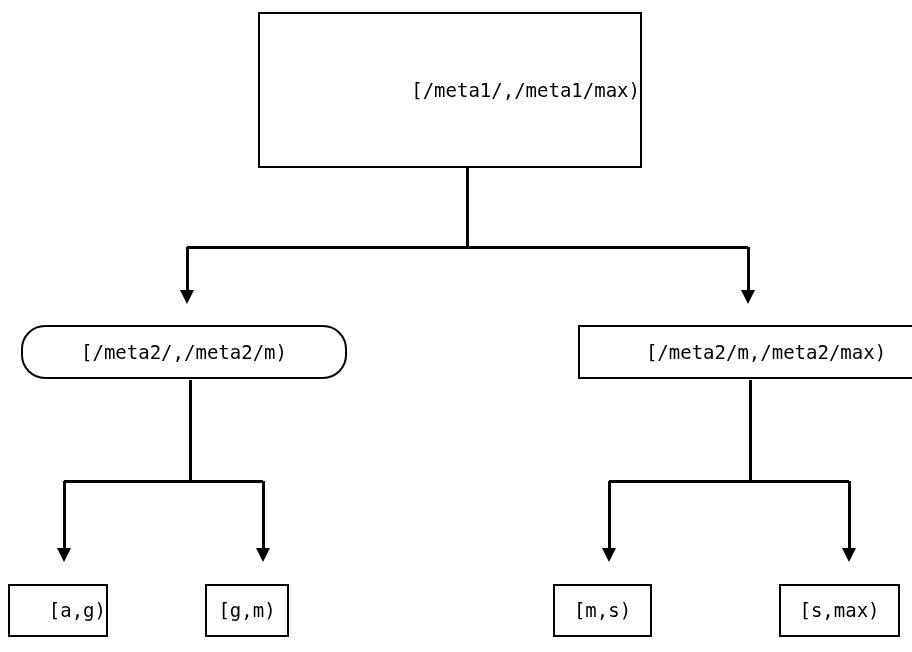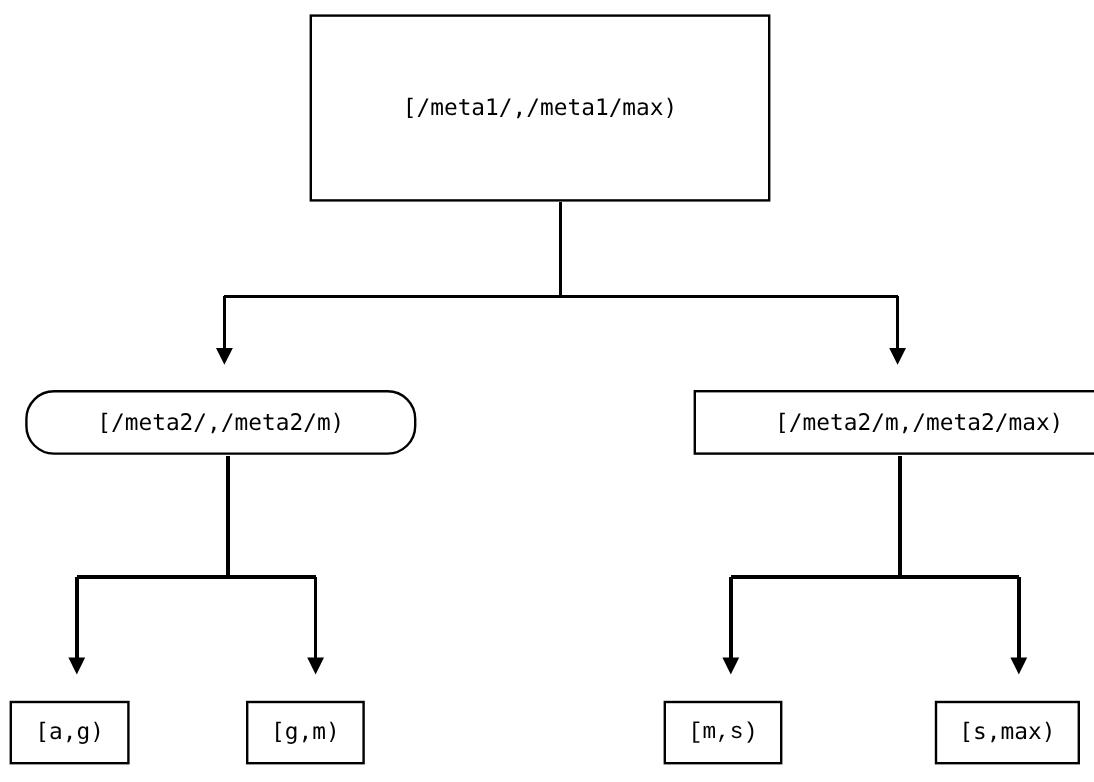--- a/index.html
+++ b/index.html
@@ -43,20 +43,21 @@
   }
   .node-label {
     display: block;
   }
   
   #node-root {
     left: 258px;
     top: 12px;
     width: 384px;
     height: 156px;
+    justify-content: flex-end;
   }
   
   #node-mid-left {
     left: 21px;
     top: 325px;
     width: 326px;
     height: 54px;
     border-radius: 24px;
   }
   #node-mid-right {
@@ -64,33 +65,33 @@
     top: 325px;
     width: 376px;
     height: 54px;
   }
   
   #node-leaf-0 {
     left: 8px;
     top: 584px;
     width: 100px;
     height: 53px;
+    justify-content: flex-end;
   }
   #node-leaf-1 {
     left: 205px;
     top: 584px;
-    width: 99px;
+    width: 84px;
     height: 53px;
   }
   #node-leaf-2 {
     left: 553px;
     top: 584px;
     width: 99px;
     height: 53px;
-    font-family: Liberation Mono, monospace;
   }
   #node-leaf-3 {
     left: 779px;
     top: 584px;
     width: 121px;
     height: 53px;
     text-align: center;
   }
 </style>
 </head>

